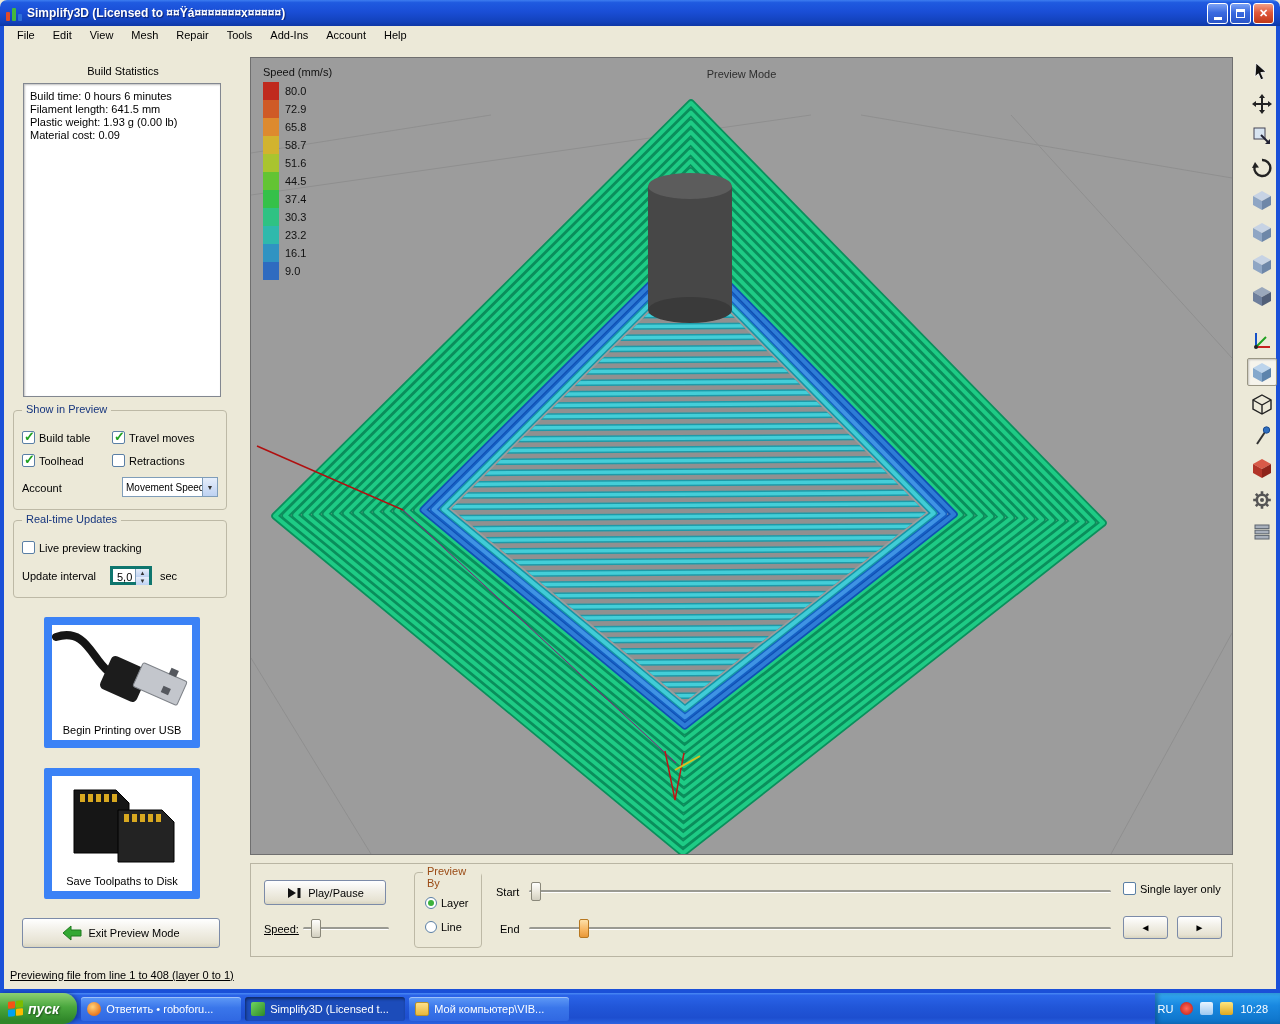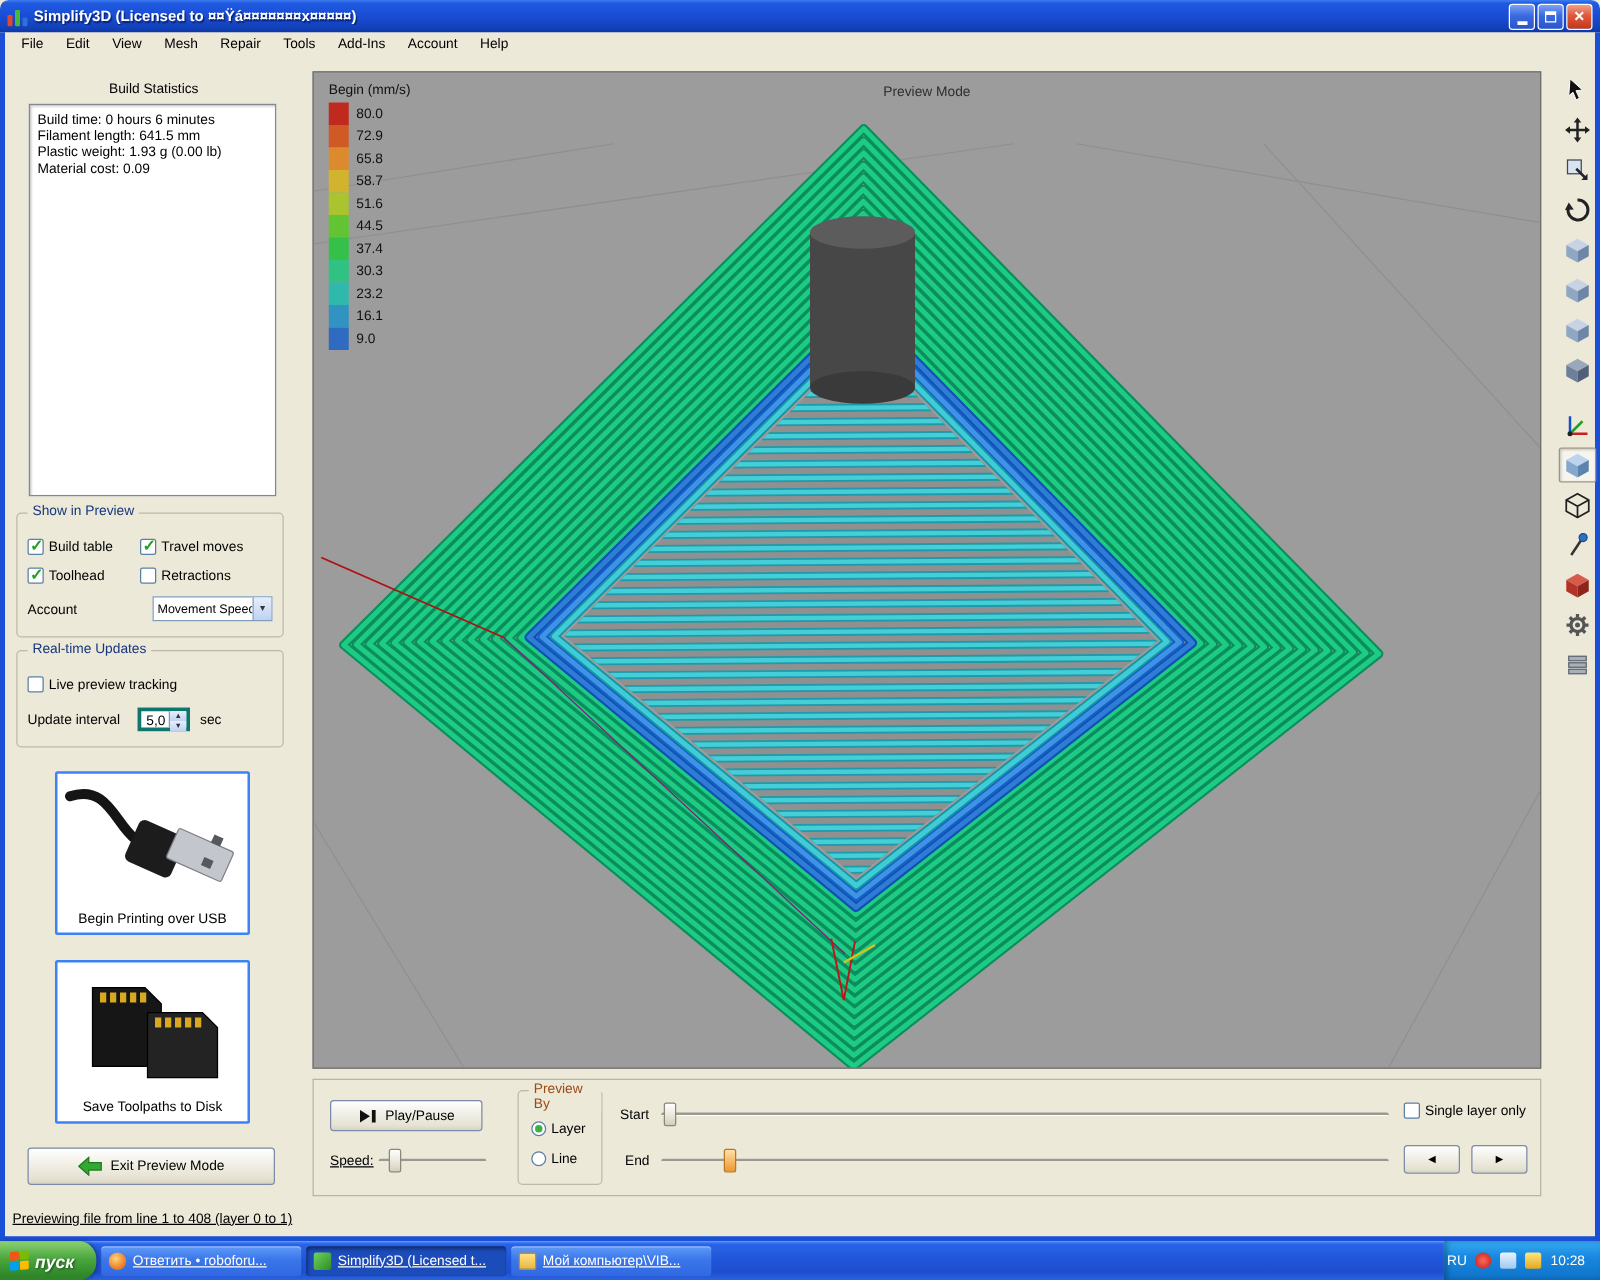--- a/index.html
+++ b/index.html
@@ -41,21 +41,21 @@
   .cb-row { position:absolute; display:flex; align-items:center; gap:4px; cursor:default; }
   .cb { width:13px; height:13px; background:#fff; border:1px solid #5a7fa5; border-radius:2px; position:relative; flex:0 0 13px; }
   .cb.checked::after { content:"✓"; position:absolute; left:1px; top:-3px; color:#21a121; font-size:13px; font-weight:bold; }
   .combo { position:absolute; width:96px; height:20px; background:#fff; border:1px solid #7f9db9; display:flex; align-items:center; }
   .combo-text { flex:1; font-size:10px; padding-left:3px; white-space:nowrap; overflow:hidden; }
   .combo-btn { width:15px; height:18px; background:linear-gradient(180deg,#e6eefb,#bed2f2); border-left:1px solid #7f9db9; font-size:7px; color:#333; display:flex; align-items:center; justify-content:center; }
   .spin { position:absolute; width:42px; height:19px; background:#fff; border:3px solid #0f766e; display:flex; }
   .spin-text { flex:1; padding:2px 0 0 4px; }
   .spin-btns { width:14px; display:flex; flex-direction:column; border-left:1px solid #7f9db9; }
   .spin-btns span { flex:1; font-size:6px; text-align:center; background:linear-gradient(180deg,#e6eefb,#bed2f2); color:#333; line-height:8px; }
-  .img-btn { position:absolute; left:36px; width:156px; height:131px; background:#fff; border:2px solid #3b82f6; border-radius:2px; display:flex; flex-direction:column; align-items:center; cursor:default; }
+  .img-btn { position:absolute; left:36px; width:156px; height:131px; background:#fff; border:8px solid #3b82f6; border-radius:2px; display:flex; flex-direction:column; align-items:center; cursor:default; }
   .img-btn .pic { flex:1; width:100%; display:flex; align-items:center; justify-content:center; }
   .img-btn .cap { padding:3px 0 5px; color:#000; }
   .xp-btn { background:linear-gradient(180deg,#ffffff,#f2f0e8 40%,#e6e2d2 85%,#d8d4c0); border:1px solid #7c8ba8; border-radius:3px; display:flex; align-items:center; justify-content:center; gap:6px; color:#000; cursor:default; }
   .exit-btn { position:absolute; left:14px; top:863px; width:198px; height:30px; }
 
   
   .viewport { position:absolute; left:250px; top:57px; width:983px; height:798px; background:#9c9c9c; border:1px solid #6f6f6f; overflow:hidden; }
   .viewport svg.canvas { position:absolute; left:0; top:0; }
   .mode-label { position:absolute; left:0; right:0; top:10px; text-align:center; color:#2e2e2e; }
   .legend { position:absolute; left:12px; top:8px; }
@@ -93,21 +93,21 @@
 
   
   .taskbar { position:absolute; left:0; top:993px; width:1280px; height:31px;
     background:linear-gradient(180deg,#4a8af5 0%,#2a63e8 8%,#2156d8 45%,#1d4ecf 80%,#2a63e0 100%); display:flex; align-items:center; }
   .start-btn { height:31px; padding:0 18px 0 8px; border-radius:0 14px 14px 0;
     background:linear-gradient(180deg,#8cd072 0%,#4aa73e 45%,#2f8629 90%);
     display:flex; align-items:center; gap:5px; color:#fff; font-weight:bold; font-style:italic; font-size:14px; text-shadow:1px 1px 2px #1c4f18; box-shadow:2px 0 4px rgba(0,0,0,0.3); }
   .xp-flag { display:grid; grid-template-columns:7px 7px; grid-template-rows:7px 7px; gap:1px; transform:skewY(-6deg); }
   .xp-flag i { display:block; border-radius:1px; }
   .task-item { width:160px; height:24px; margin-left:4px; border-radius:3px;
-    background:linear-gradient(180deg,#5f9af7,#3a76ea 45%,#3068e2); color:#fff; display:flex; align-items:center; gap:5px; padding:0 6px; box-shadow:inset 0 1px 0 rgba(255,255,255,0.4);text-decoration:underline; }
+    background:linear-gradient(180deg,#5f9af7,#3a76ea 45%,#3068e2); color:#fff; display:flex; align-items:center; gap:5px; padding:0 6px; box-shadow:inset 0 1px 0 rgba(255,255,255,0.4); }
   .task-item.active { background:#1c4cba; box-shadow:inset 1px 2px 3px rgba(0,0,0,0.45); }
   .task-item .t-label { white-space:nowrap; overflow:hidden; flex:1; }
   .t-ico { width:14px; height:14px; flex:0 0 14px; border-radius:2px; }
   .tray { margin-left:auto; height:31px; display:flex; align-items:center; gap:7px; padding:0 12px 0 3px;
     background:linear-gradient(180deg,#35aaf2 0%,#1988e0 40%,#0f76cc 90%); box-shadow:inset 3px 0 4px rgba(0,0,0,0.25); color:#fff; }
   .tray-ico { width:13px; height:13px; border-radius:2px; }
   .tray-time { font-size:11px; }
 </style>
 </head>
 <body>
@@ -381,21 +381,21 @@
         <line x1="6" y1="388" x2="152" y2="452" stroke="#b01010" stroke-width="1.5"></line>
         <line x1="152" y1="452" x2="425" y2="705" stroke="#8a1878" stroke-width="1"></line>
         <polyline points="414,693 424,742 433,695" fill="none" stroke="#c01414" stroke-width="1.5"></polyline>
         <line x1="424" y1="712" x2="449" y2="698" stroke="#d8c020" stroke-width="2"></line>
         <rect x="397" y="128" width="84" height="124" fill="#474747"></rect>
         <ellipse cx="439" cy="252" rx="42" ry="13" fill="#3a3a3a"></ellipse>
         <ellipse cx="439" cy="128" rx="42" ry="13" fill="#5c5c5c"></ellipse>
       </svg>
     <div class="mode-label">Preview Mode</div>
     <div class="legend">
-      <div class="legend-title">Begin (mm/s)</div>
+      <div class="legend-title">Speed (mm/s)</div>
       <div class="legend-rows">
 
           <div class="legend-row">
             <span class="legend-cell" style="background: rgb(192, 42, 30);"></span>
             <span class="legend-val">80.0</span>
           </div>
 
           <div class="legend-row">
             <span class="legend-cell" style="background: rgb(207, 90, 38);"></span>
             <span class="legend-val">72.9</span>

